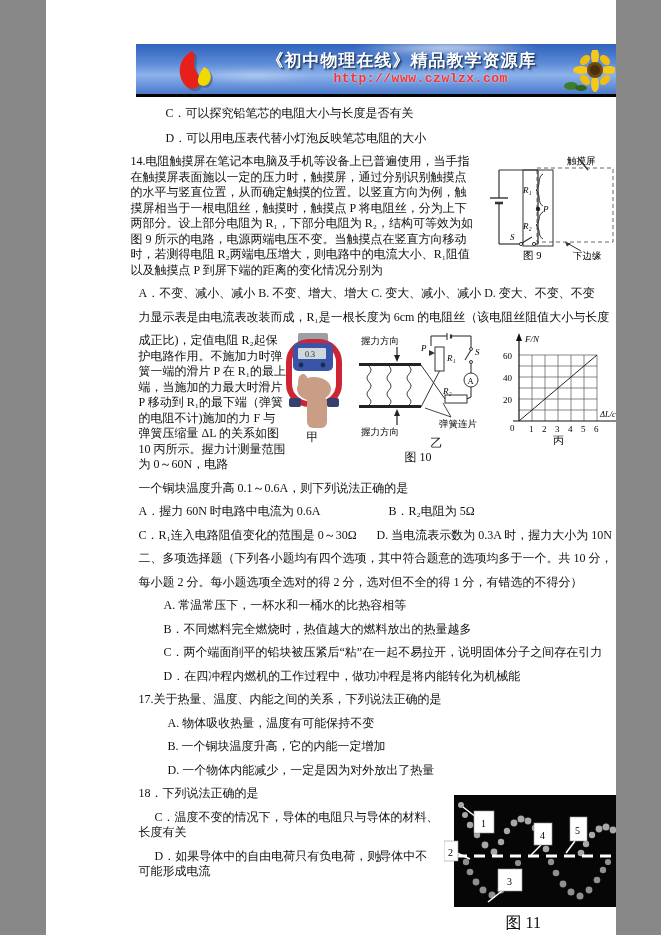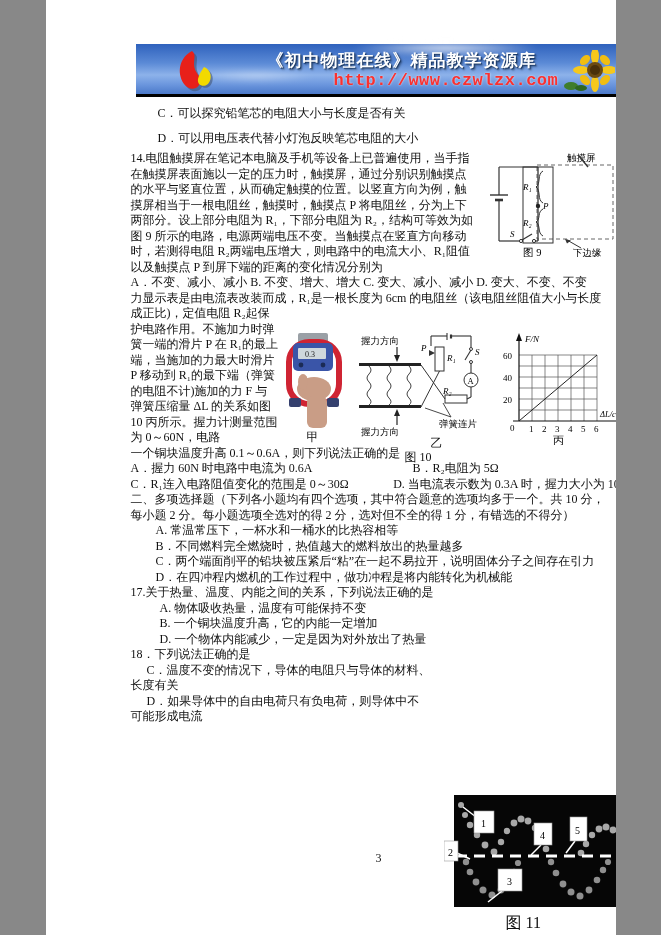--- a/index.html
+++ b/index.html
@@ -11,37 +11,37 @@
           background:linear-gradient(180deg,#2f62bd 0%,#5b8ad6 38%,#8db2ea 62%,#6a95dd 82%,#4b79c9 100%);
           border-bottom:3px solid #000;overflow:visible;}
   .cloud{position:absolute;border-radius:50%;filter:blur(3px);background:radial-gradient(closest-side,rgba(255,255,255,.85),rgba(255,255,255,0));}
   .cloud.c1{left:215px;top:-4px;width:190px;height:16px;}
   .cloud.c2{left:60px;top:26px;width:120px;height:12px;opacity:.5;}
   .b-logo{position:absolute;left:34px;top:2px;}
   .b-title{position:absolute;left:131px;top:5px;font-family:"Liberation Sans","DejaVu Sans",sans-serif;
            font-weight:bold;font-size:17px;letter-spacing:1px;color:#fff;white-space:nowrap;
            text-shadow:1px 1px 1px #16345f,2px 2px 2px rgba(0,0,0,.35);}
   .b-url{position:absolute;left:186px;top:27px;font-family:"Liberation Mono","DejaVu Sans Mono",monospace;
-         font-weight:bold;font-size:17px;letter-spacing:.5px;color:#f93131;white-space:nowrap;
+         font-weight:bold;font-size:13px;letter-spacing:.5px;color:#f93131;white-space:nowrap;
          text-shadow:0 0 2px rgba(255,255,255,.8);padding-left:12px;}
   .b-flower{position:absolute;right:2px;top:6px;}
 
   
   .content{position:absolute;left:85px;top:102px;width:498px;
            font-size:12px;line-height:15.5px;}
-  .content p,.content div.tx{margin:0;padding:0;}
+  .content p,.content div.tx{margin:8px;padding:0;}
   .nw{white-space:nowrap;}
   #lc{margin-top:4px;text-indent:27px;}
   #ld{margin-top:9px;text-indent:27px;}
   .q14{margin-top:5px;}
   .fig9{float:right;width:148px;height:106px;margin:0 0 2px 6px;}
   .q14opts{margin-top:3px;}
   .q15l1{margin-top:2px;}
   .leftcol{width:148px;}
-  .row{display:flex;gap:32px;}
+  .row{display:flex;}
   .row .w1{width:250px;}
   .row2{margin-top:3px;}
   .row2 .w2{width:238px;}
   .sec{margin-top:6px;}
   .sec2{padding-left:16px;}
   .q16s{margin-top:8px;}
   .opt16{margin-top:3px;text-indent:25px;}
   .q17s{margin-top:6px;}
   .opt17{text-indent:29px;}
   .q18s{margin-top:5px;}

